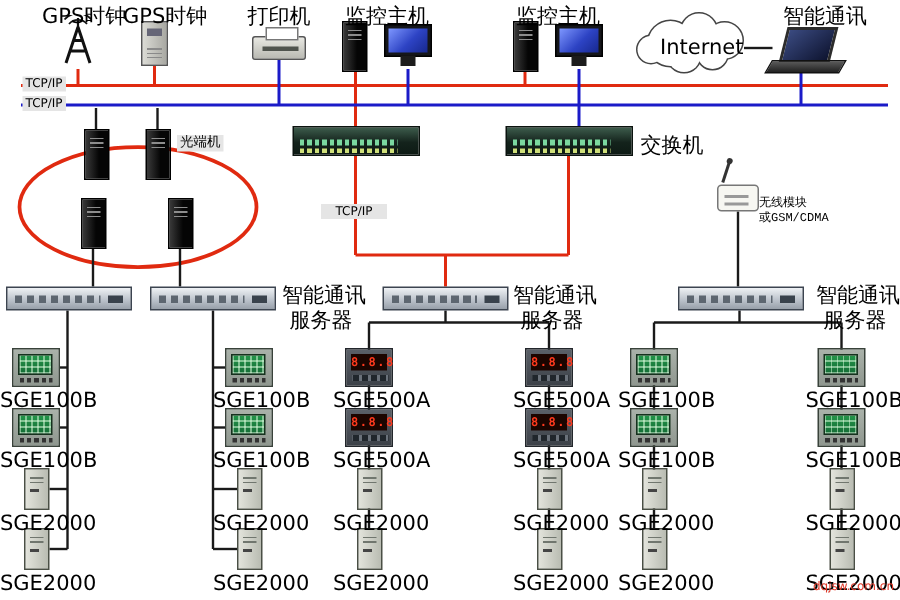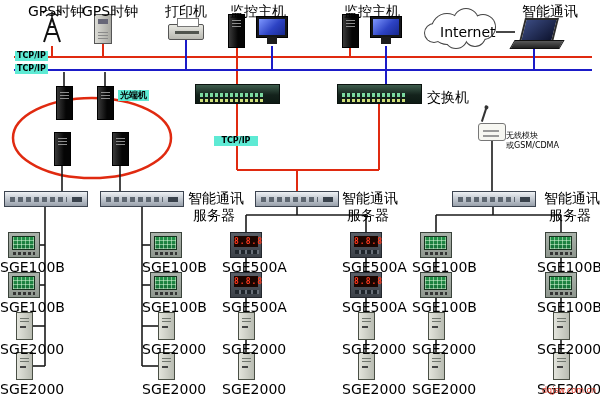--- a/index.html
+++ b/index.html
@@ -1,22 +1,22 @@
 <!DOCTYPE html>
 <html><head>
 <meta charset="utf-8">
 <style>
   html,body{margin:0;padding:0;background:#e9e9e9;font-family:"DejaVu Sans","Liberation Sans",sans-serif;}
   #canvas{position:relative;width:600px;height:400px;background:#fff;outline:1px solid #b5b5b5;overflow:hidden;margin:0;}
   #wires{position:absolute;left:0;top:0;z-index:1;}
   .abs{position:absolute;}
   .dev{position:absolute;box-sizing:border-box;z-index:2;}
   .lbl{position:absolute;font-size:14px;color:#000;text-align:center;line-height:1.2;z-index:3;white-space:nowrap;}
-  .lbl.two span{display:block;}
-  .chip{background:#5eead4;padding:0 2px;font-size:8px;z-index:4;font-weight:bold;}
+  .lbl.two span{display:block;font-family:Liberation Mono, monospace;}
+  .chip{background:#e5e5e5;padding:0 2px;font-size:8px;z-index:4;}
   .sm{font-size:8px;}
 
   
   .meter-g{width:32px;height:26px;background:linear-gradient(#aab2aa,#8f978f);border:1px solid #39423a;}
   .meter-g::before{content:"";position:absolute;left:3px;top:3px;right:4px;bottom:7px;border:1px solid #16321e;
     background:repeating-linear-gradient(90deg,rgba(225,255,225,.5) 0 1px,transparent 1px 4px),
                repeating-linear-gradient(0deg,rgba(225,255,225,.5) 0 1px,transparent 1px 4px),
                linear-gradient(#239449,#156d36);}
   .meter-g::after{content:"";position:absolute;left:4px;bottom:2px;width:22px;height:3px;
     background:repeating-linear-gradient(90deg,#333 0 3px,transparent 3px 5px);}

